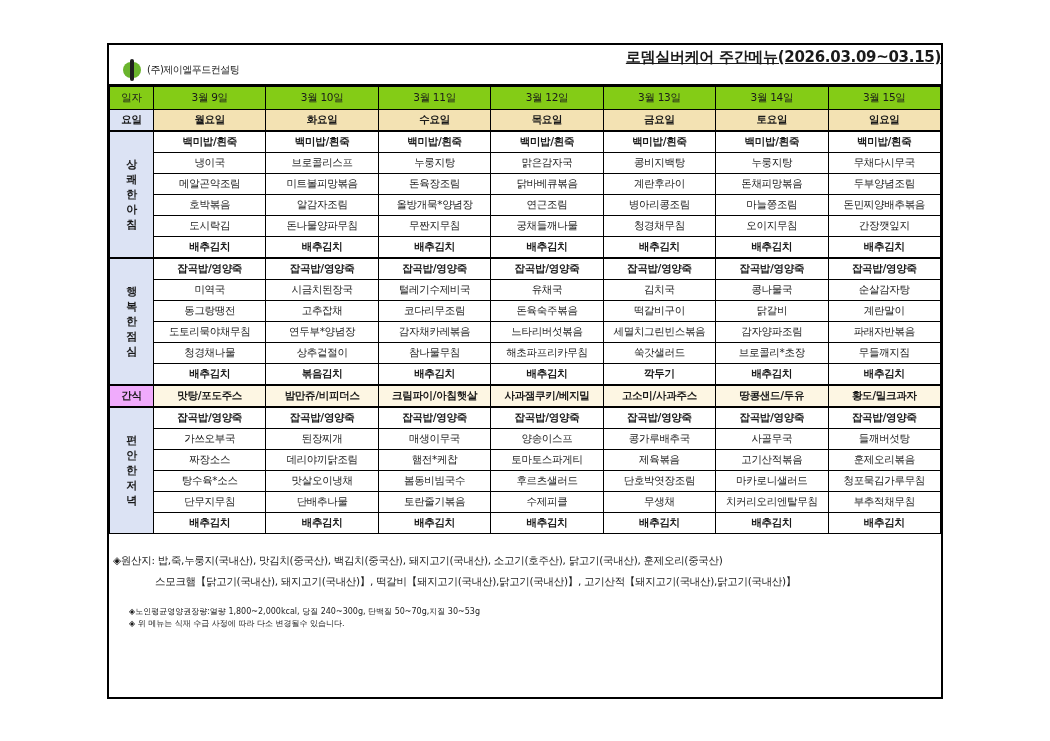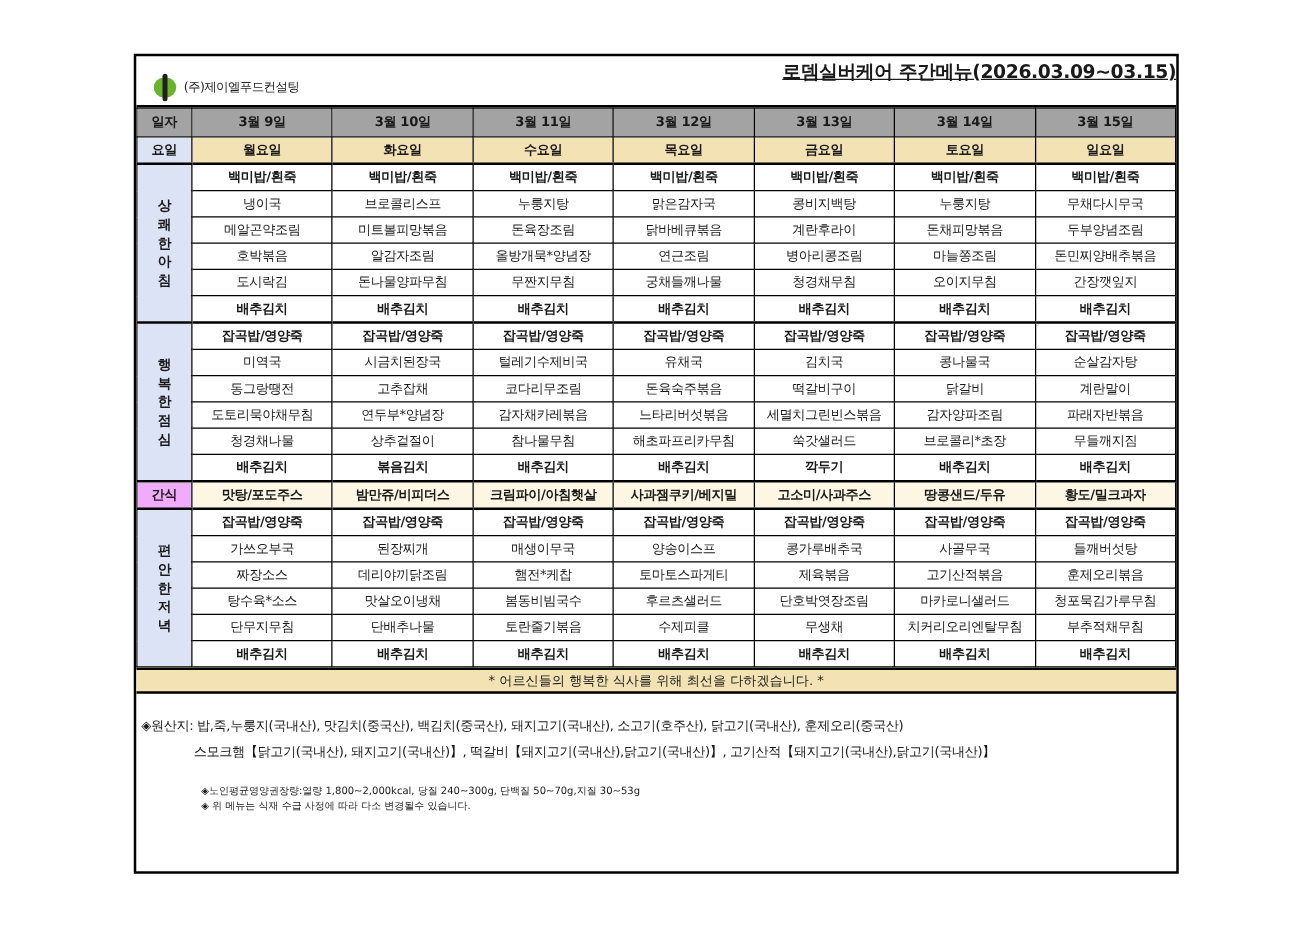--- a/index.html
+++ b/index.html
@@ -9,32 +9,32 @@
   .logo { position:absolute; left:14px; top:14px; display:flex; align-items:center; }
   .logo-mark { width:18px; height:22px; position:relative; }
   .logo-mark .l { position:absolute; left:0; top:3px; width:8px; height:16px; border-radius:8px 0 0 8px; background:#6ab42d; }
   .logo-mark .r { position:absolute; left:10px; top:3px; width:8px; height:16px; border-radius:0 8px 8px 0; background:#6ab42d; }
   .logo-mark .s { position:absolute; left:7px; top:0; width:4px; height:22px; background:#1f1f1f; border-radius:2px; }
   .logo-text { font-size:10px; margin-left:6px; letter-spacing:-0.5px; color:#222; }
   .title { position:absolute; left:0; right:0; top:3px; text-align:right; font-size:15px; font-weight:bold; letter-spacing:-0.3px;text-decoration:underline; }
   table { border-collapse:collapse; width:832px; table-layout:fixed; }
   td { border:1px solid #000; text-align:center; font-size:10.5px; padding:0; height:20px; white-space:nowrap; overflow:hidden; letter-spacing:-0.3px; }
   td.lab { width:43px; background:#dce3f4; font-weight:bold; }
-  tr.date td { background:#a3a3a3; font-weight:bold; height:22px; }
+  tr.date td { background:#84cc16; font-weight:normal; height:22px; }
   tr.day td { background:#f3e2b3; font-weight:bold; }
   tr.day td.lab { background:#dce3f4; }
   tr.snack td { background:#fdf6e3; font-weight:bold; }
   tr.snack td.lab { background:#f0abfc; }
   td.b { font-weight:bold; }
   tr.sepTop td { border-top:2px solid #000; }
   td.vlab { background:#dce3f4; font-weight:bold; font-size:11px; line-height:15px; white-space:normal; }
   .notice { height:21px; background:#f3e2b3; border-top:2px solid #000; border-bottom:2px solid #000; text-align:center; font-size:10.5px; line-height:19px; box-sizing:border-box; }
   .origin { padding:16px 4px; font-size:10.5px; line-height:21px; letter-spacing:-0.3px; }
   .origin .ind { padding-left:42px; }
-  .notes { padding-left:52px; font-size:8px; line-height:11.5px; margin-top:-2px; }
+  .notes { padding-left:20px; font-size:8px; line-height:11.5px; margin-top:-2px; }
 </style>
 </head>
 <body>
 
 <div class="sheet">
   <div class="title-row">
     <div class="logo">
       <div class="logo-mark">
           <div class="l"></div>
           <div class="r"></div>
@@ -238,21 +238,20 @@
           <td class="b">배추김치</td>
           <td class="b">배추김치</td>
           <td class="b">배추김치</td>
           <td class="b">배추김치</td>
           <td class="b">배추김치</td>
           <td class="b">배추김치</td>
         </tr>
       </tbody>
   </table>
 
-  <div class="notice">* 어르신들의 행복한 식사를 위해 최선을 다하겠습니다. *</div>
 
   <div class="origin">
     <div>◈원산지: 밥,죽,누룽지(국내산), 맛김치(중국산), 백김치(중국산), 돼지고기(국내산), 소고기(호주산), 닭고기(국내산), 훈제오리(중국산)</div>
     <div class="ind">스모크햄【닭고기(국내산), 돼지고기(국내산)】, 떡갈비【돼지고기(국내산),닭고기(국내산)】, 고기산적【돼지고기(국내산),닭고기(국내산)】</div>
   </div>
   <div class="notes">
     <div>◈노인평균영양권장량:열량 1,800~2,000kcal, 당질 240~300g, 단백질 50~70g,지질 30~53g</div>
     <div>◈ 위 메뉴는 식재 수급 사정에 따라 다소 변경될수 있습니다.</div>
   </div>
 </div>

